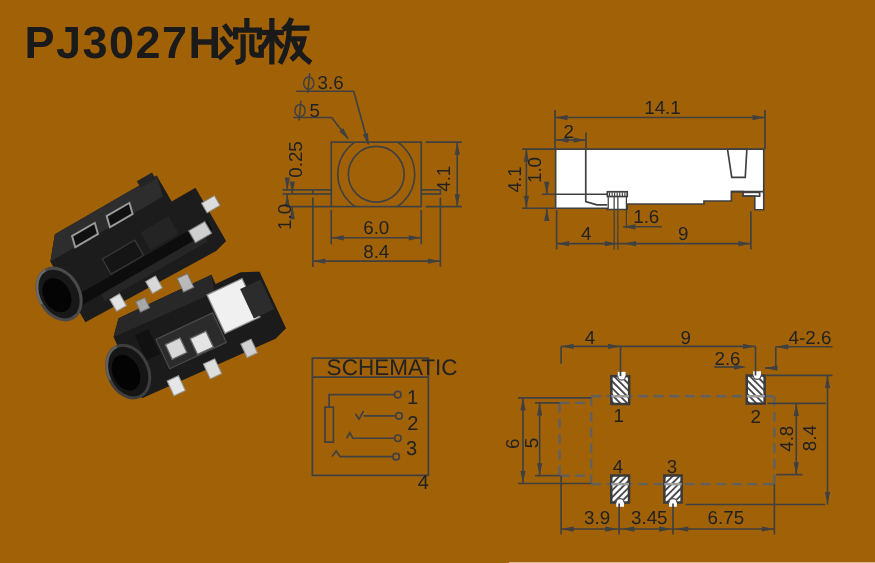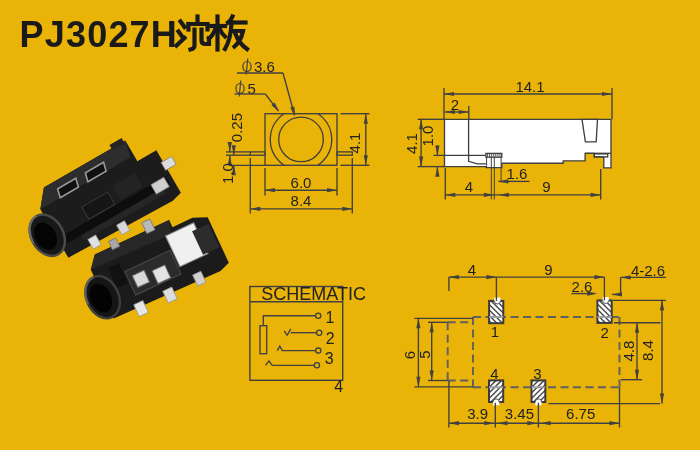--- a/index.html
+++ b/index.html
@@ -1,15 +1,15 @@
 <!DOCTYPE html>
 <html><head><meta charset="utf-8">
 <style>
 html,body{margin:0;padding:0;background:#ffffff;}
-#page{position:relative;width:700px;height:450px;background:#eab308;overflow:hidden;}
+#page{position:relative;width:700px;height:450px;background:#a16207;overflow:hidden;}
 </style></head>
 <body>
 <div id="page">
 <svg width="700" height="450" viewBox="0 0 700 450">
 <text x="19.5" y="46.5" style="font-family:&quot;Liberation Sans&quot;,sans-serif;font-size:36px;font-weight:bold;letter-spacing:1.2px;" fill="#1a1a1a" text-anchor="start">PJ3027H</text>
 <g stroke="#1a1a1a" stroke-width="4.2" stroke-linecap="square" fill="none">
 <path d="M180.5 21.5 l4 5.5"></path>
         <path d="M178.5 31.5 l4 5.5"></path>
         <path d="M176.5 45.5 l8 -7.5"></path>
 <path d="M197.5 16.5 l0 7"></path>

